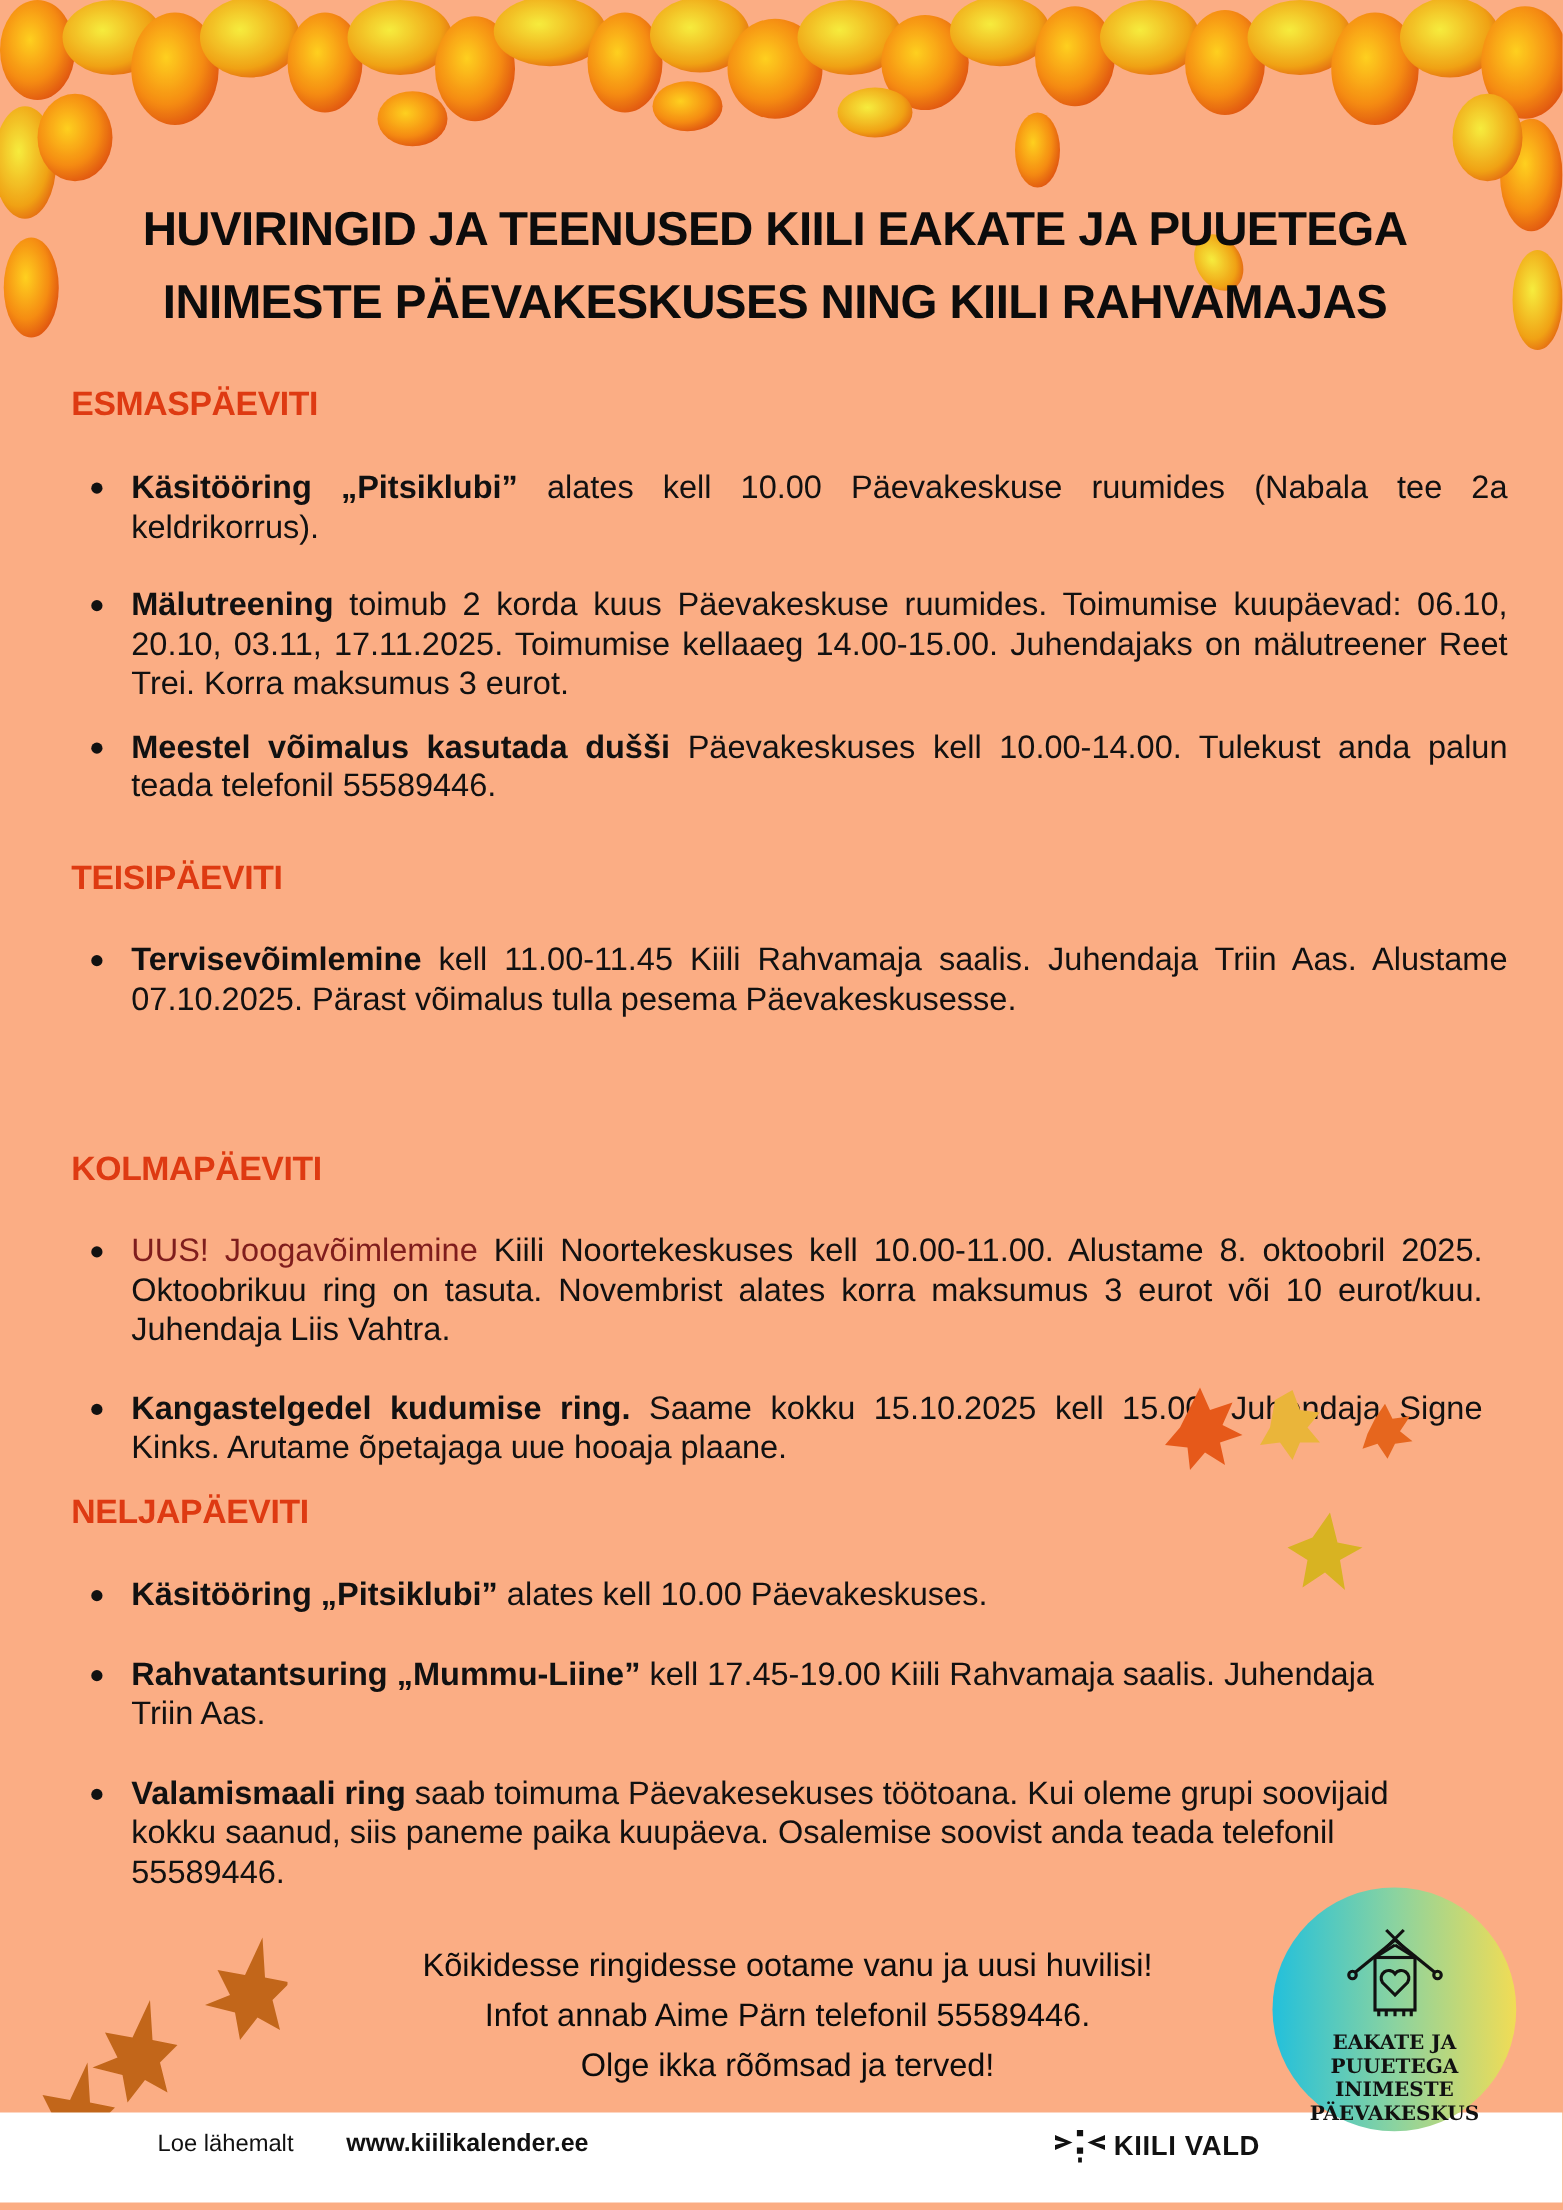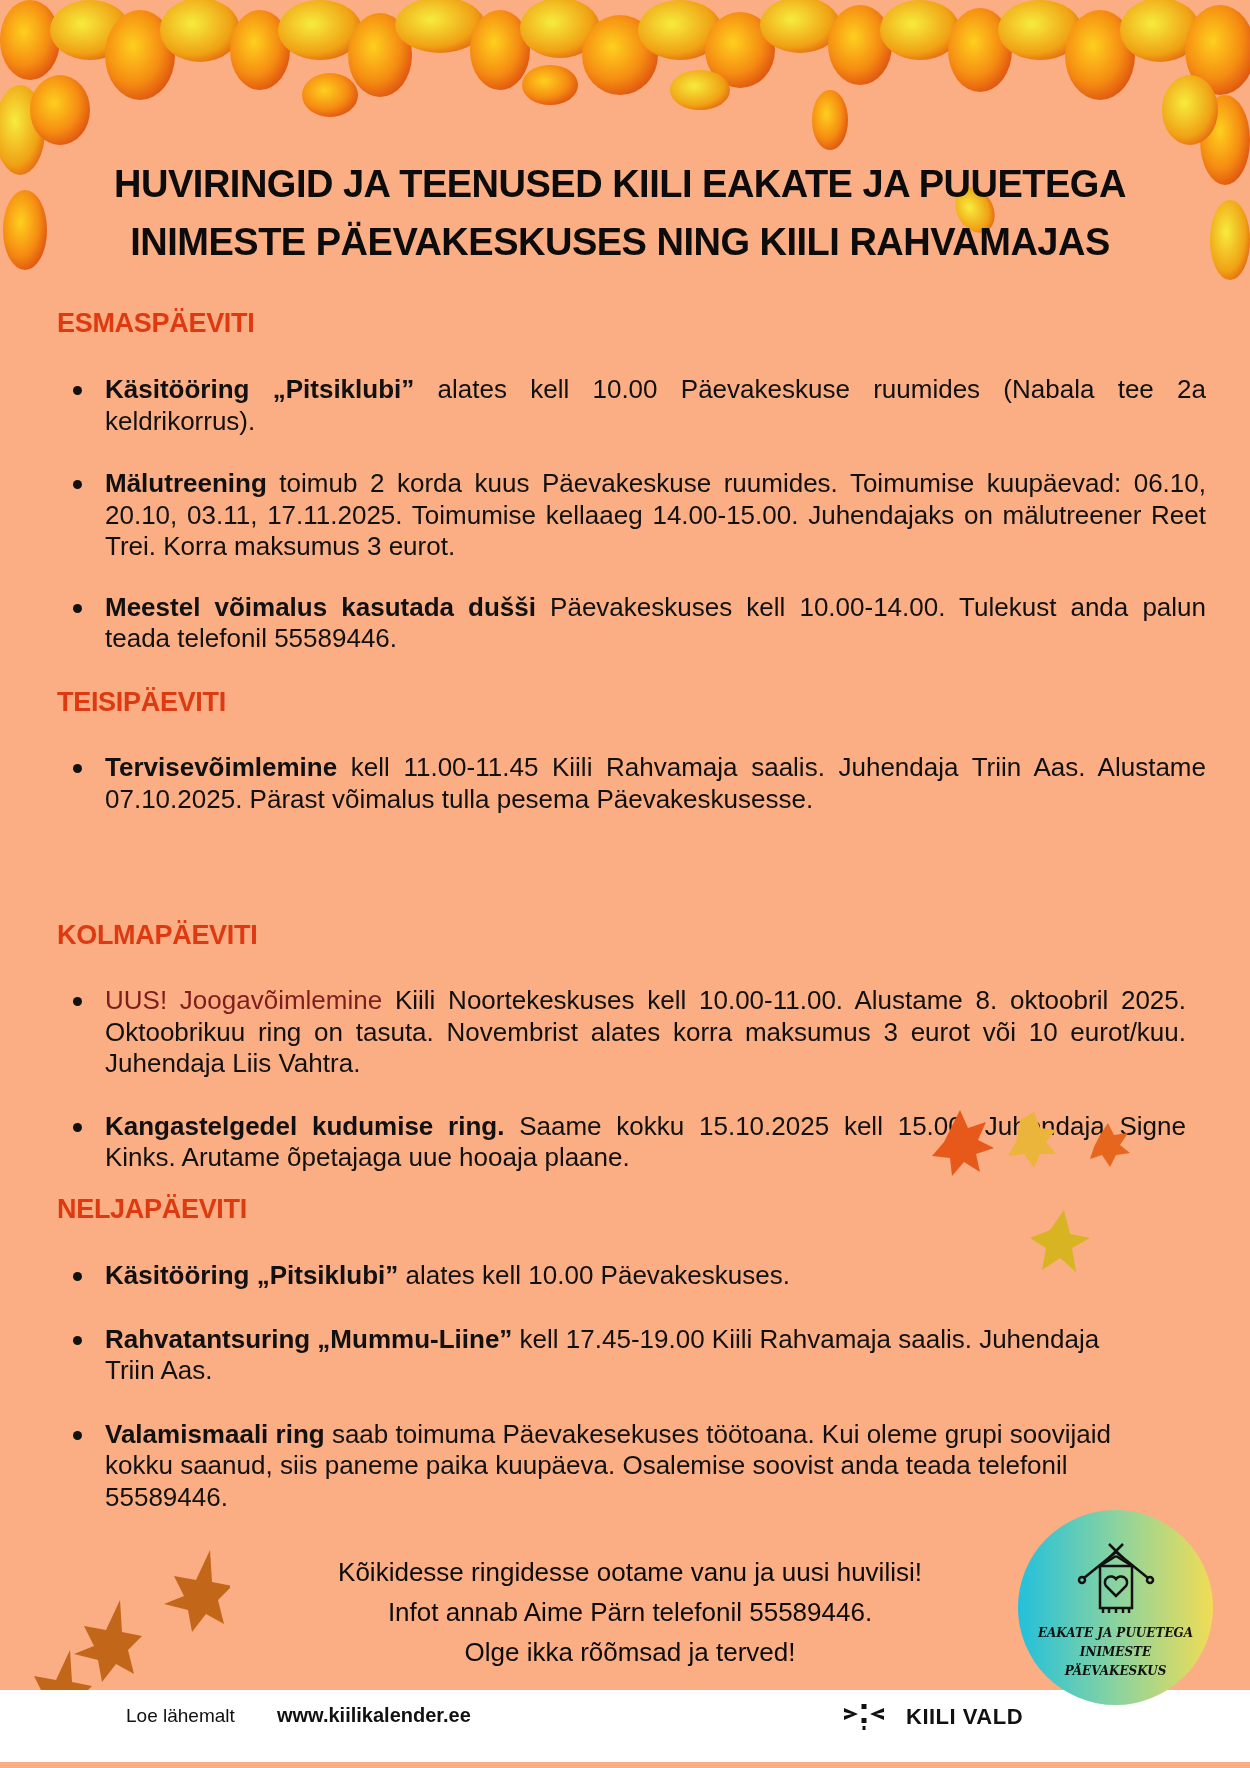--- a/index.html
+++ b/index.html
@@ -36,29 +36,29 @@
   .closing {
     position: absolute; left: 230px; top: 1552px; width: 800px; text-align: center;
     font-weight: 400; font-size: 26px; line-height: 40px; color: #0c0c0c;
   }
   .badge {
     position: absolute; left: 1018px; top: 1510px; width: 195px; height: 195px; border-radius: 50%;
     background: linear-gradient(90deg, #22c0dc 0%, #8ad3a0 50%, #f1dc55 100%);
     display: flex; flex-direction: column; align-items: center; justify-content: flex-start;
   }
   .badge-text {
-    margin-top: 6px; font-family: "DejaVu Serif", serif; font-weight: 700; font-size: 12px;
-    line-height: 19px; text-align: center; color: #111; white-space: pre-line; font-style: italic;
+    margin-top: 6px; font-family: "DejaVu Serif", serif; font-weight: 700; font-size: 16px;
+    line-height: 19px; text-align: center; color: #111; white-space: pre-line;
   }
   .footer {
     position: absolute; left: 0; top: 1690px; width: 1250px; height: 72px; background: #ffffff;
   }
   .footer-label { position: absolute; left: 126px; top: 15px; font-size: 19px; color: #111; }
   .footer-link { position: absolute; left: 277px; top: 14px; font-size: 20px; font-weight: 700; color: #111; text-decoration: none; }
-  .footer-logo { position: absolute; left: 842px; top: 12px; display: flex; align-items: center; gap: 20px; }
+  .footer-logo { position: absolute; left: 842px; top: 12px; display: flex; align-items: center; gap: 5px; }
   .footer-logo-text { font-weight: 700; font-size: 22px; letter-spacing: 0.5px; color: #111; }
   .deco { position: absolute; pointer-events: none; }
 </style>
 </head>
 <body>
 
 <svg class="leaf-band" viewBox="0 0 1250 300" xmlns="http://www.w3.org/2000/svg">
   <defs>
     <radialGradient id="lf" cx="40%" cy="40%" r="70%">
       <stop offset="0%" stop-color="#ffd21a"></stop>
@@ -105,21 +105,21 @@
     <ellipse cx="830" cy="120" rx="18" ry="30" fill="url(#lf)"></ellipse>
     <ellipse cx="975" cy="210" rx="18" ry="24" fill="url(#lf2)" transform="rotate(-30 975 210)"></ellipse>
   </g>
 </svg>
 
 <h1 class="title">HUVIRINGID JA TEENUSED KIILI EAKATE JA PUUETEGA INIMESTE PÄEVAKESKUSES NING KIILI RAHVAMAJAS</h1>
 
 <h2 class="day-heading" style="top:308px">ESMASPÄEVITI</h2>
 <ul class="items" style="top:374px">
   <li class="item" style="margin-bottom:31px"><b>Käsitööring „Pitsiklubi”</b><span> alates kell 10.00 Päevakeskuse ruumides (Nabala tee 2a keldrikorrus).</span></li>
-  <li class="item" style="margin-bottom:29px"><b>Mälutreening</b><span> toimub 2 korda kuus Päevakeskuse ruumides. Toimumise kuupäevad: 06.10, 20.10, 03.11, 17.11.2025. Toimumise kellaaeg 14.00-15.00. Juhendajaks on mälutreener Reet Trei. Korra maksumus 3 eurot.</span></li>
+  <li class="item" style="margin-bottom:19px"><b>Mälutreening</b><span> toimub 2 korda kuus Päevakeskuse ruumides. Toimumise kuupäevad: 06.10, 20.10, 03.11, 17.11.2025. Toimumise kellaaeg 14.00-15.00. Juhendajaks on mälutreener Reet Trei. Korra maksumus 3 eurot.</span></li>
   <li class="item"><b>Meestel võimalus kasutada dušši</b><span> Päevakeskuses kell 10.00-14.00. Tulekust anda palun teada telefonil 55589446.</span></li>
 </ul>
 
 <h2 class="day-heading" style="top:687px">TEISIPÄEVITI</h2>
 <ul class="items" style="top:752px">
   <li class="item" style="margin-bottom:31px"><b>Tervisevõimlemine</b><span> kell 11.00-11.45 Kiili Rahvamaja saalis. Juhendaja Triin Aas. Alustame 07.10.2025. Pärast võimalus tulla pesema Päevakeskusesse.</span></li>
 </ul>
 
 <h2 class="day-heading" style="top:920px">KOLMAPÄEVITI</h2>
 <ul class="items" style="top:985px; width:1116px">

